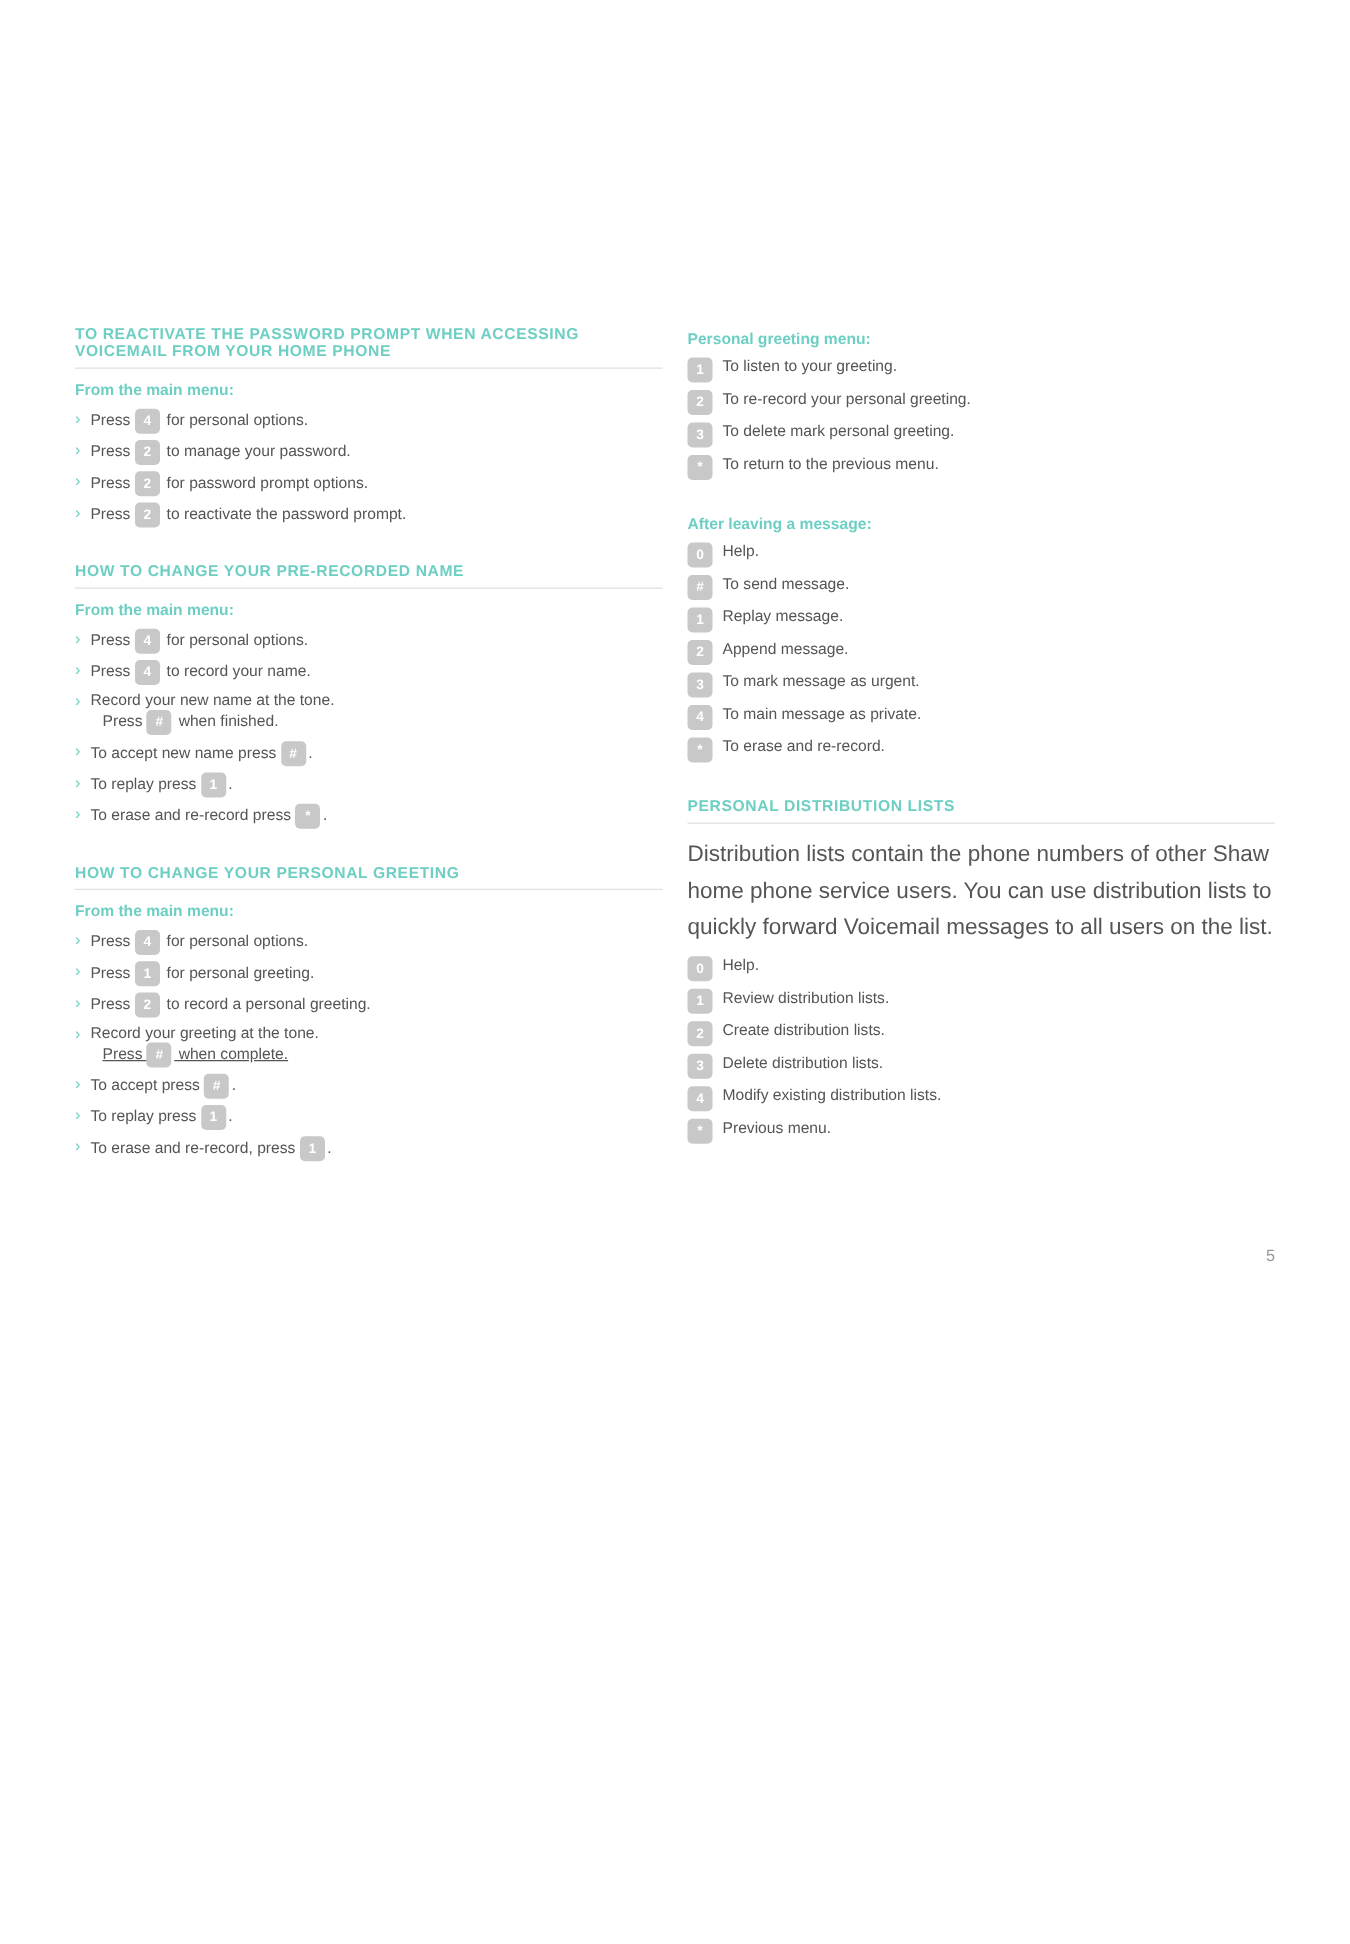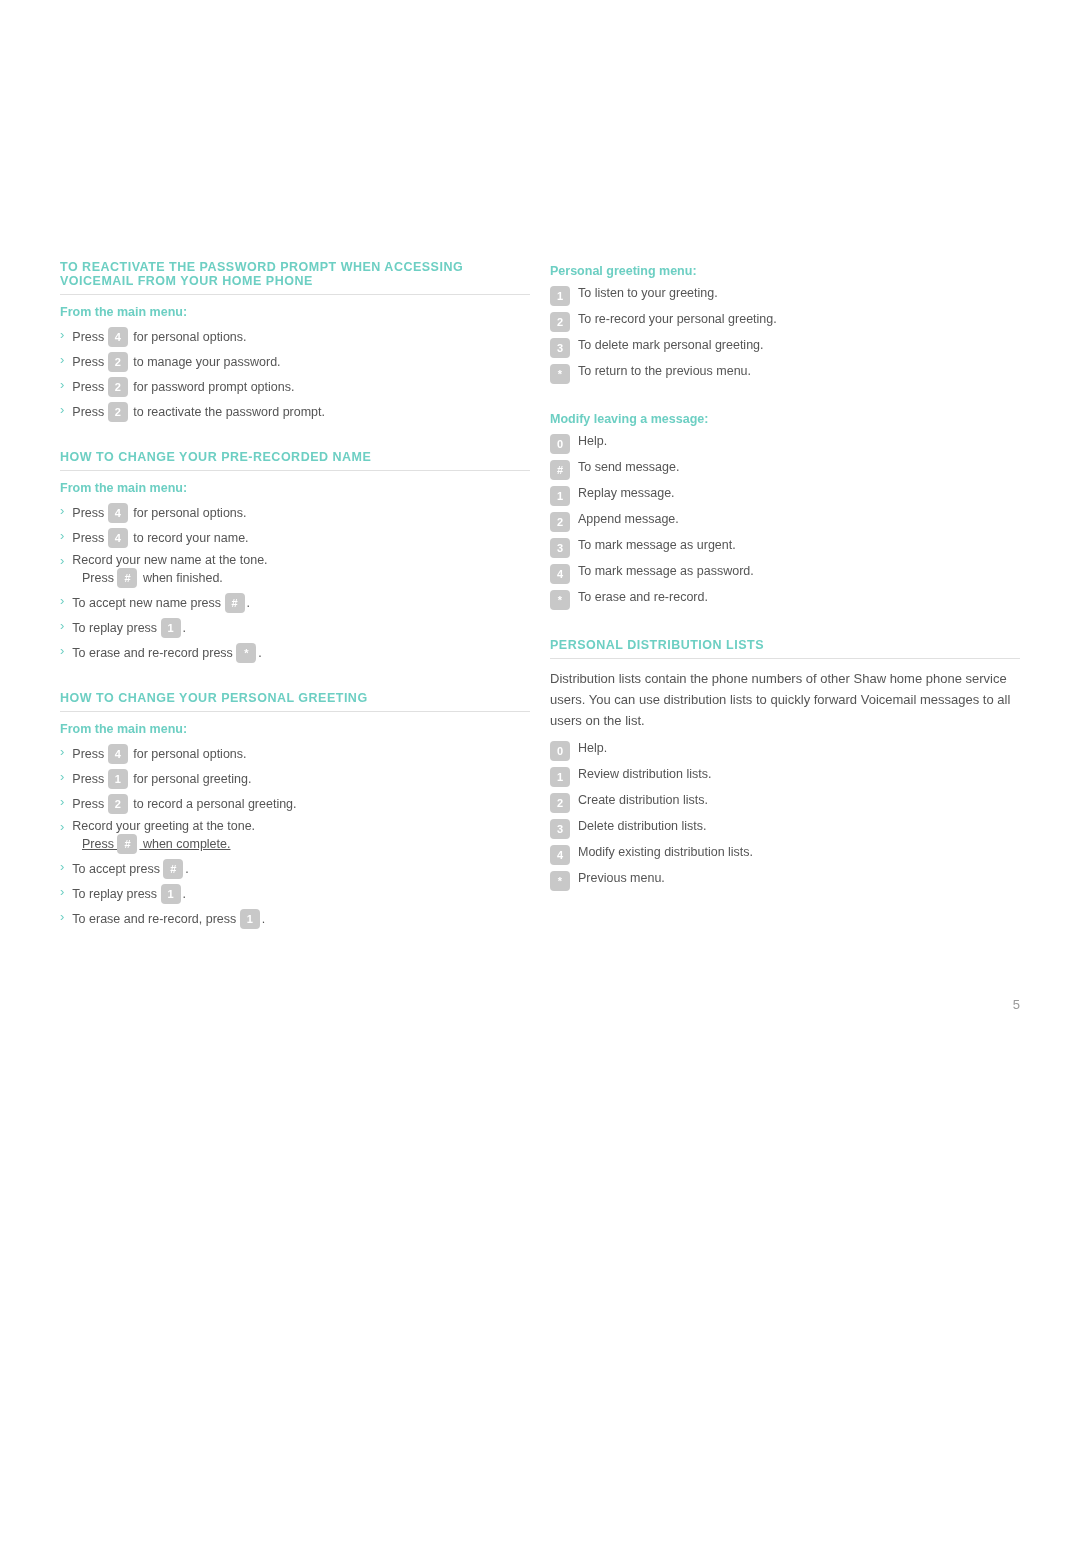--- a/index.html
+++ b/index.html
@@ -90,21 +90,21 @@
       margin-right: 8px;
       margin-top: 0px;
     }
     .page-number {
       text-align: right;
       font-size: 13px;
       color: #999;
       margin-top: 40px;
     }
     .distribution-text {
-      font-size: 13px;
+      font-size: 18px;
       color: #555;
       line-height: 1.6;
       margin-bottom: 10px;
     }
   </style>
 </head>
 <body>
 
 <div class="page-container">
   <div class="left-col">
@@ -224,21 +224,21 @@
             <span>To delete mark personal greeting.</span>
           </li>
         <li>
             <span class="badge">*</span>
             <span>To return to the previous menu.</span>
           </li>
       </ul>
     </div>
 
     <div class="section">
-      <div class="subsection-title">Modify leaving a message:</div>
+      <div class="subsection-title">After leaving a message:</div>
       <ul class="numbered-list">
         <li>
             <span class="badge">0</span>
             <span>Help.</span>
           </li>
         <li>
             <span class="badge">#</span>
             <span>To send message.</span>
           </li>
         <li>
@@ -248,21 +248,21 @@
         <li>
             <span class="badge">2</span>
             <span>Append message.</span>
           </li>
         <li>
             <span class="badge">3</span>
             <span>To mark message as urgent.</span>
           </li>
         <li>
             <span class="badge">4</span>
-            <span>To mark message as password.</span>
+            <span>To main message as private.</span>
           </li>
         <li>
             <span class="badge">*</span>
             <span>To erase and re-record.</span>
           </li>
       </ul>
     </div>
 
     <div class="section">
       <div class="section-title">PERSONAL DISTRIBUTION LISTS</div>

